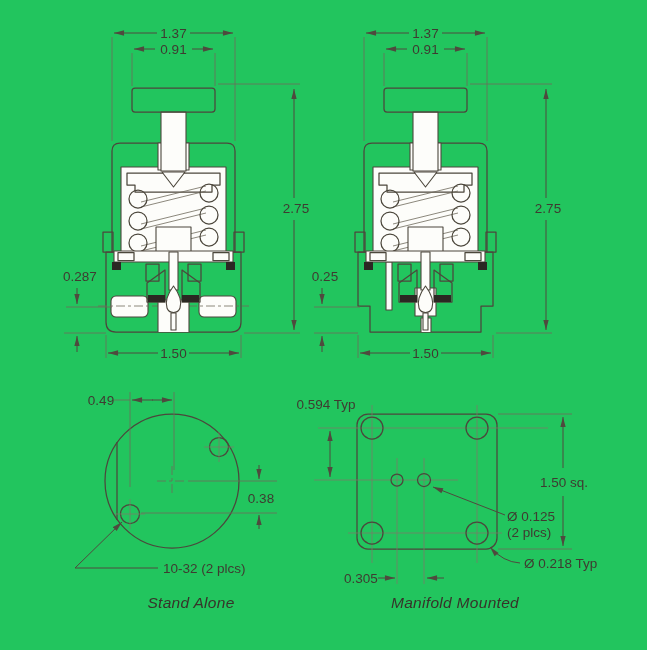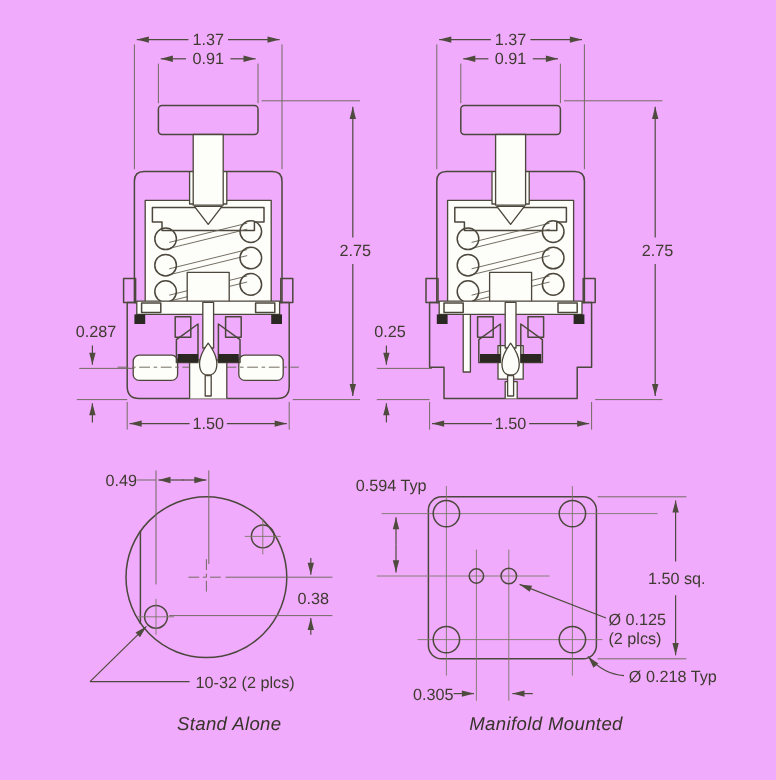--- a/index.html
+++ b/index.html
@@ -1,17 +1,17 @@
 <!DOCTYPE html>
 <html><head>
 <meta charset="utf-8">
 <style>
   html,body{margin:0;padding:0;background:#ffffff;}
   #stage{
-    position:relative;width:647px;height:650px;background:#f0abfc;
+    position:relative;width:647px;height:650px;background:#22c55e;
     font-family:"Liberation Sans",sans-serif;overflow:hidden;
   }
   svg{display:block}
   text{fill:#3f3b31;font-family:"Liberation Sans",sans-serif;font-size:13.5px}
   text.cap{font-style:italic;font-size:15.5px;fill:#37332a;letter-spacing:.3px}
   .ln{stroke:#4c473c;fill:none;stroke-width:1.25;stroke-linejoin:round}
   .thin{stroke:#6e695c;fill:none;stroke-width:.8}
   .dim{stroke:#4f4a3e;fill:none;stroke-width:1}
   .cl{stroke:#7d7869;fill:none;stroke-width:.75}
   .dash{stroke:#6e695c;stroke-width:.8;fill:none;stroke-dasharray:9 3 3 3}

